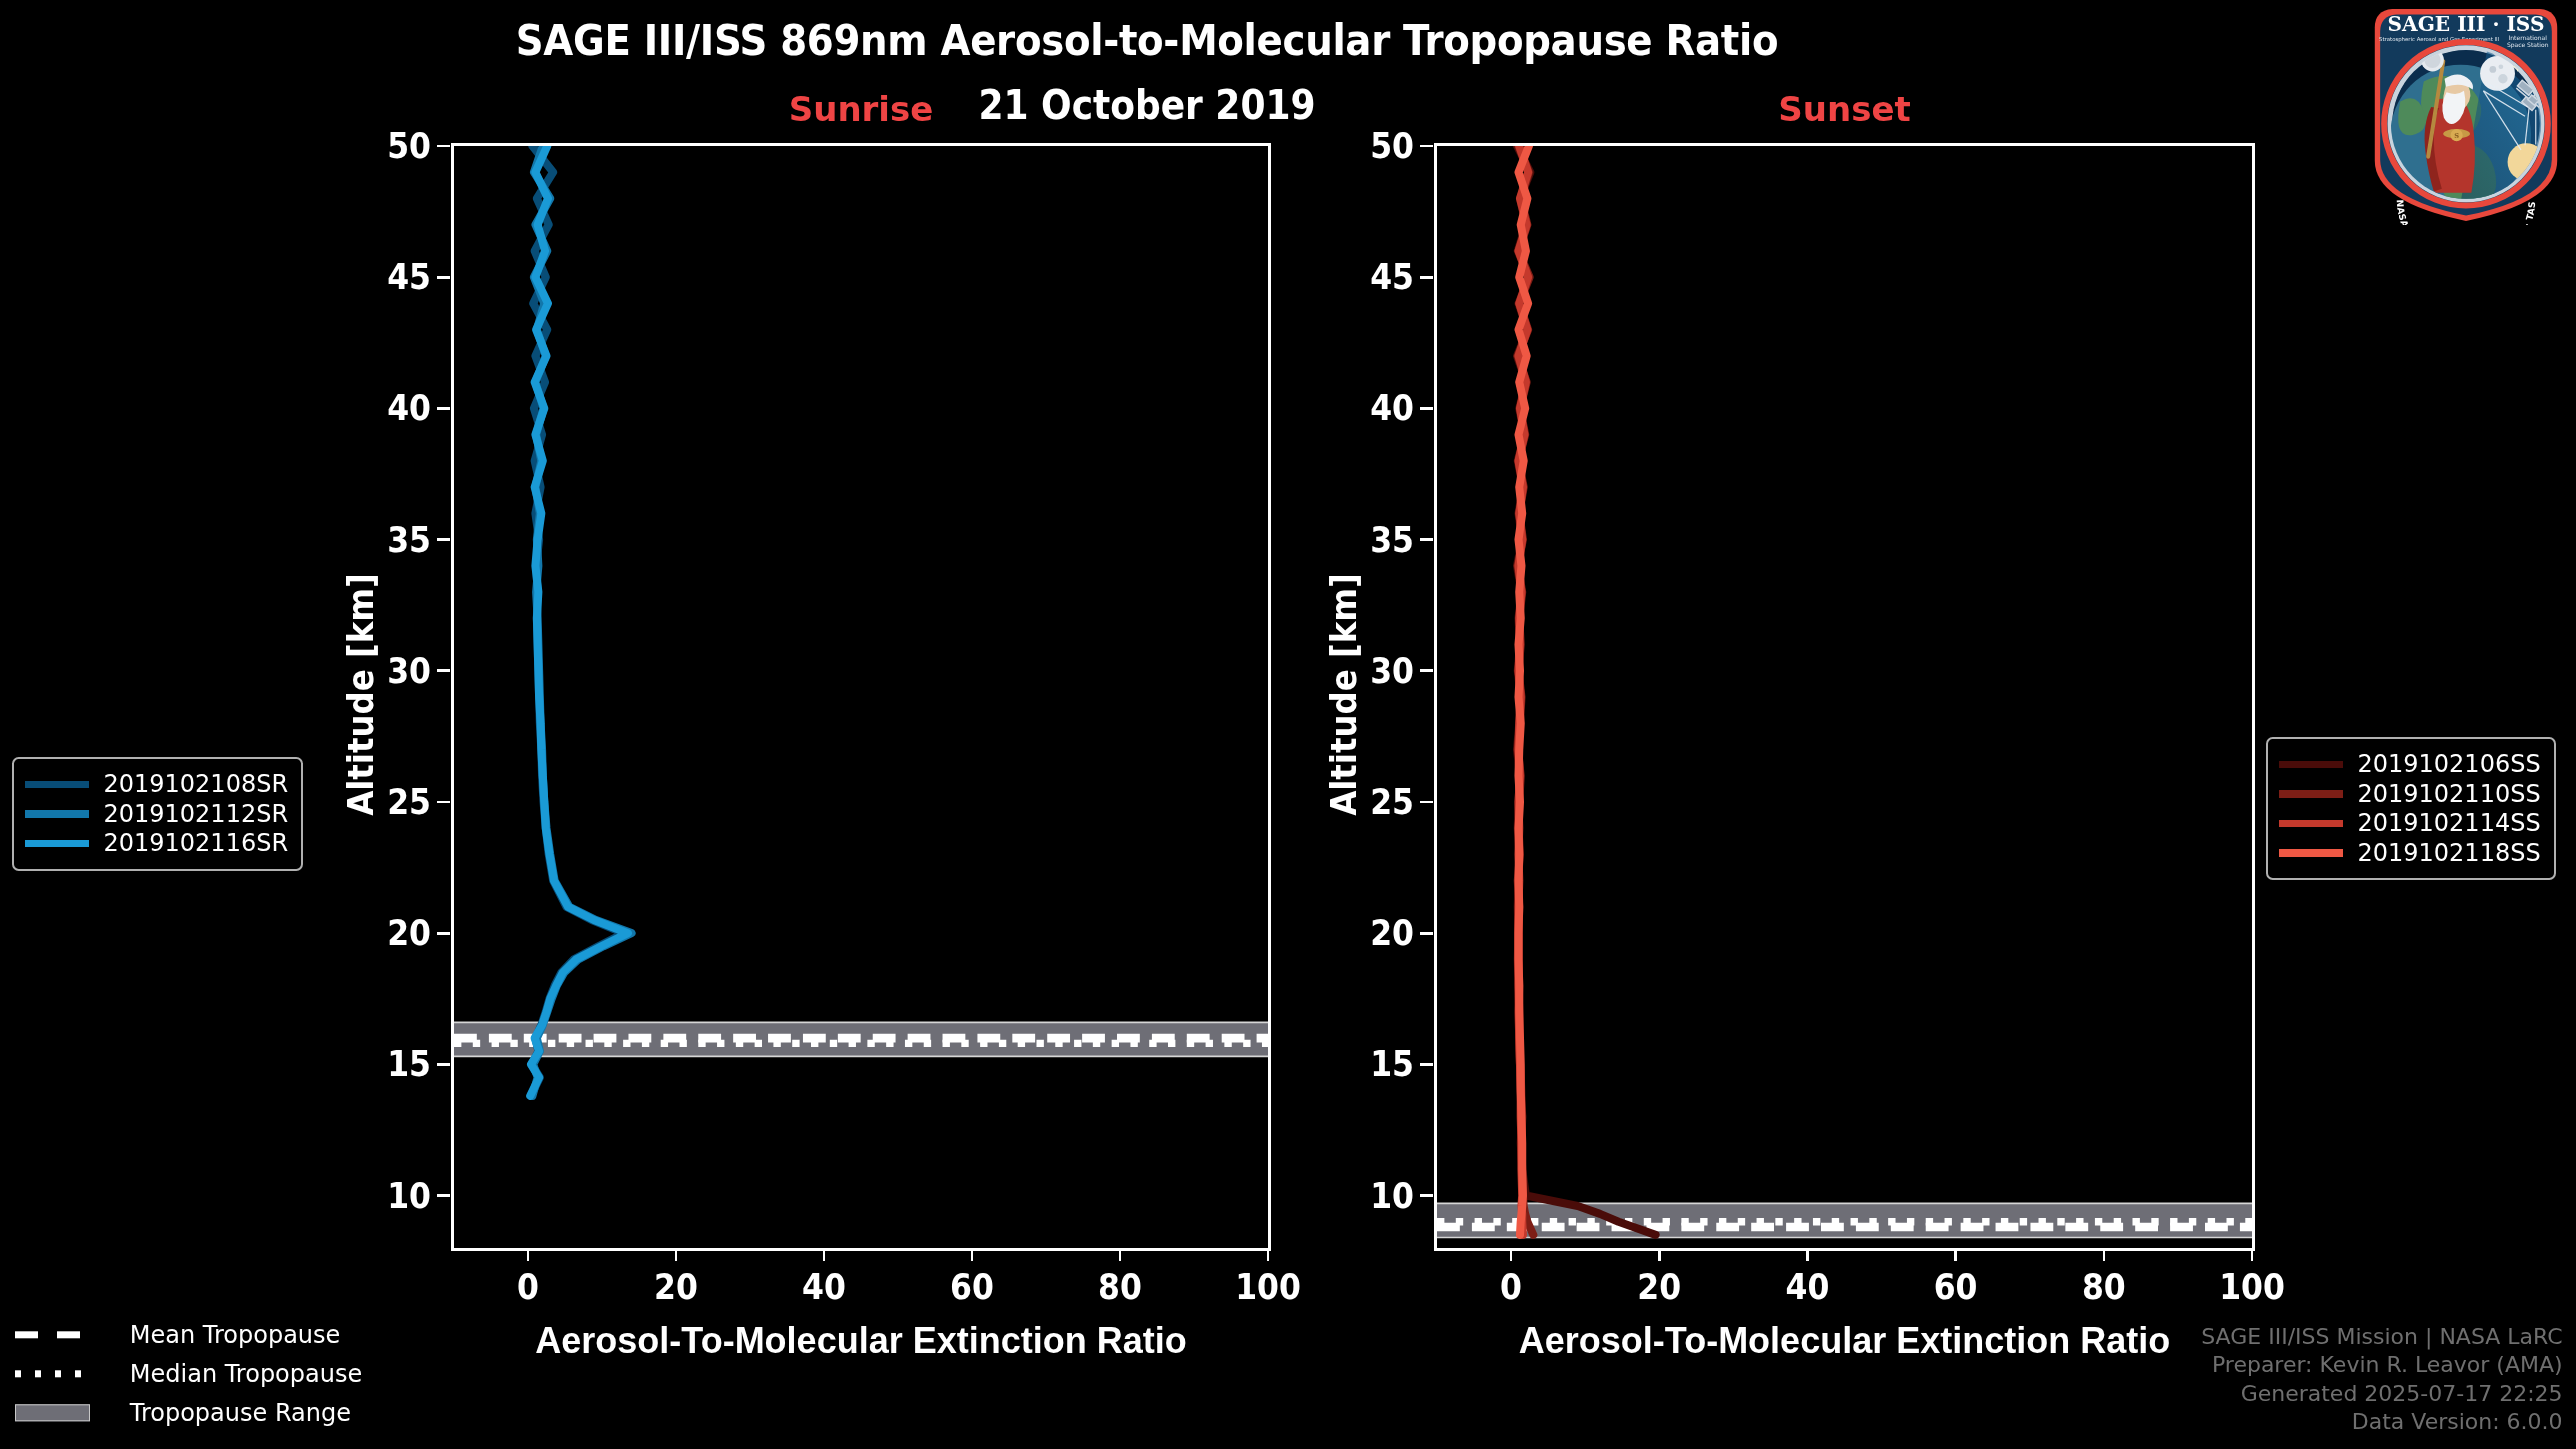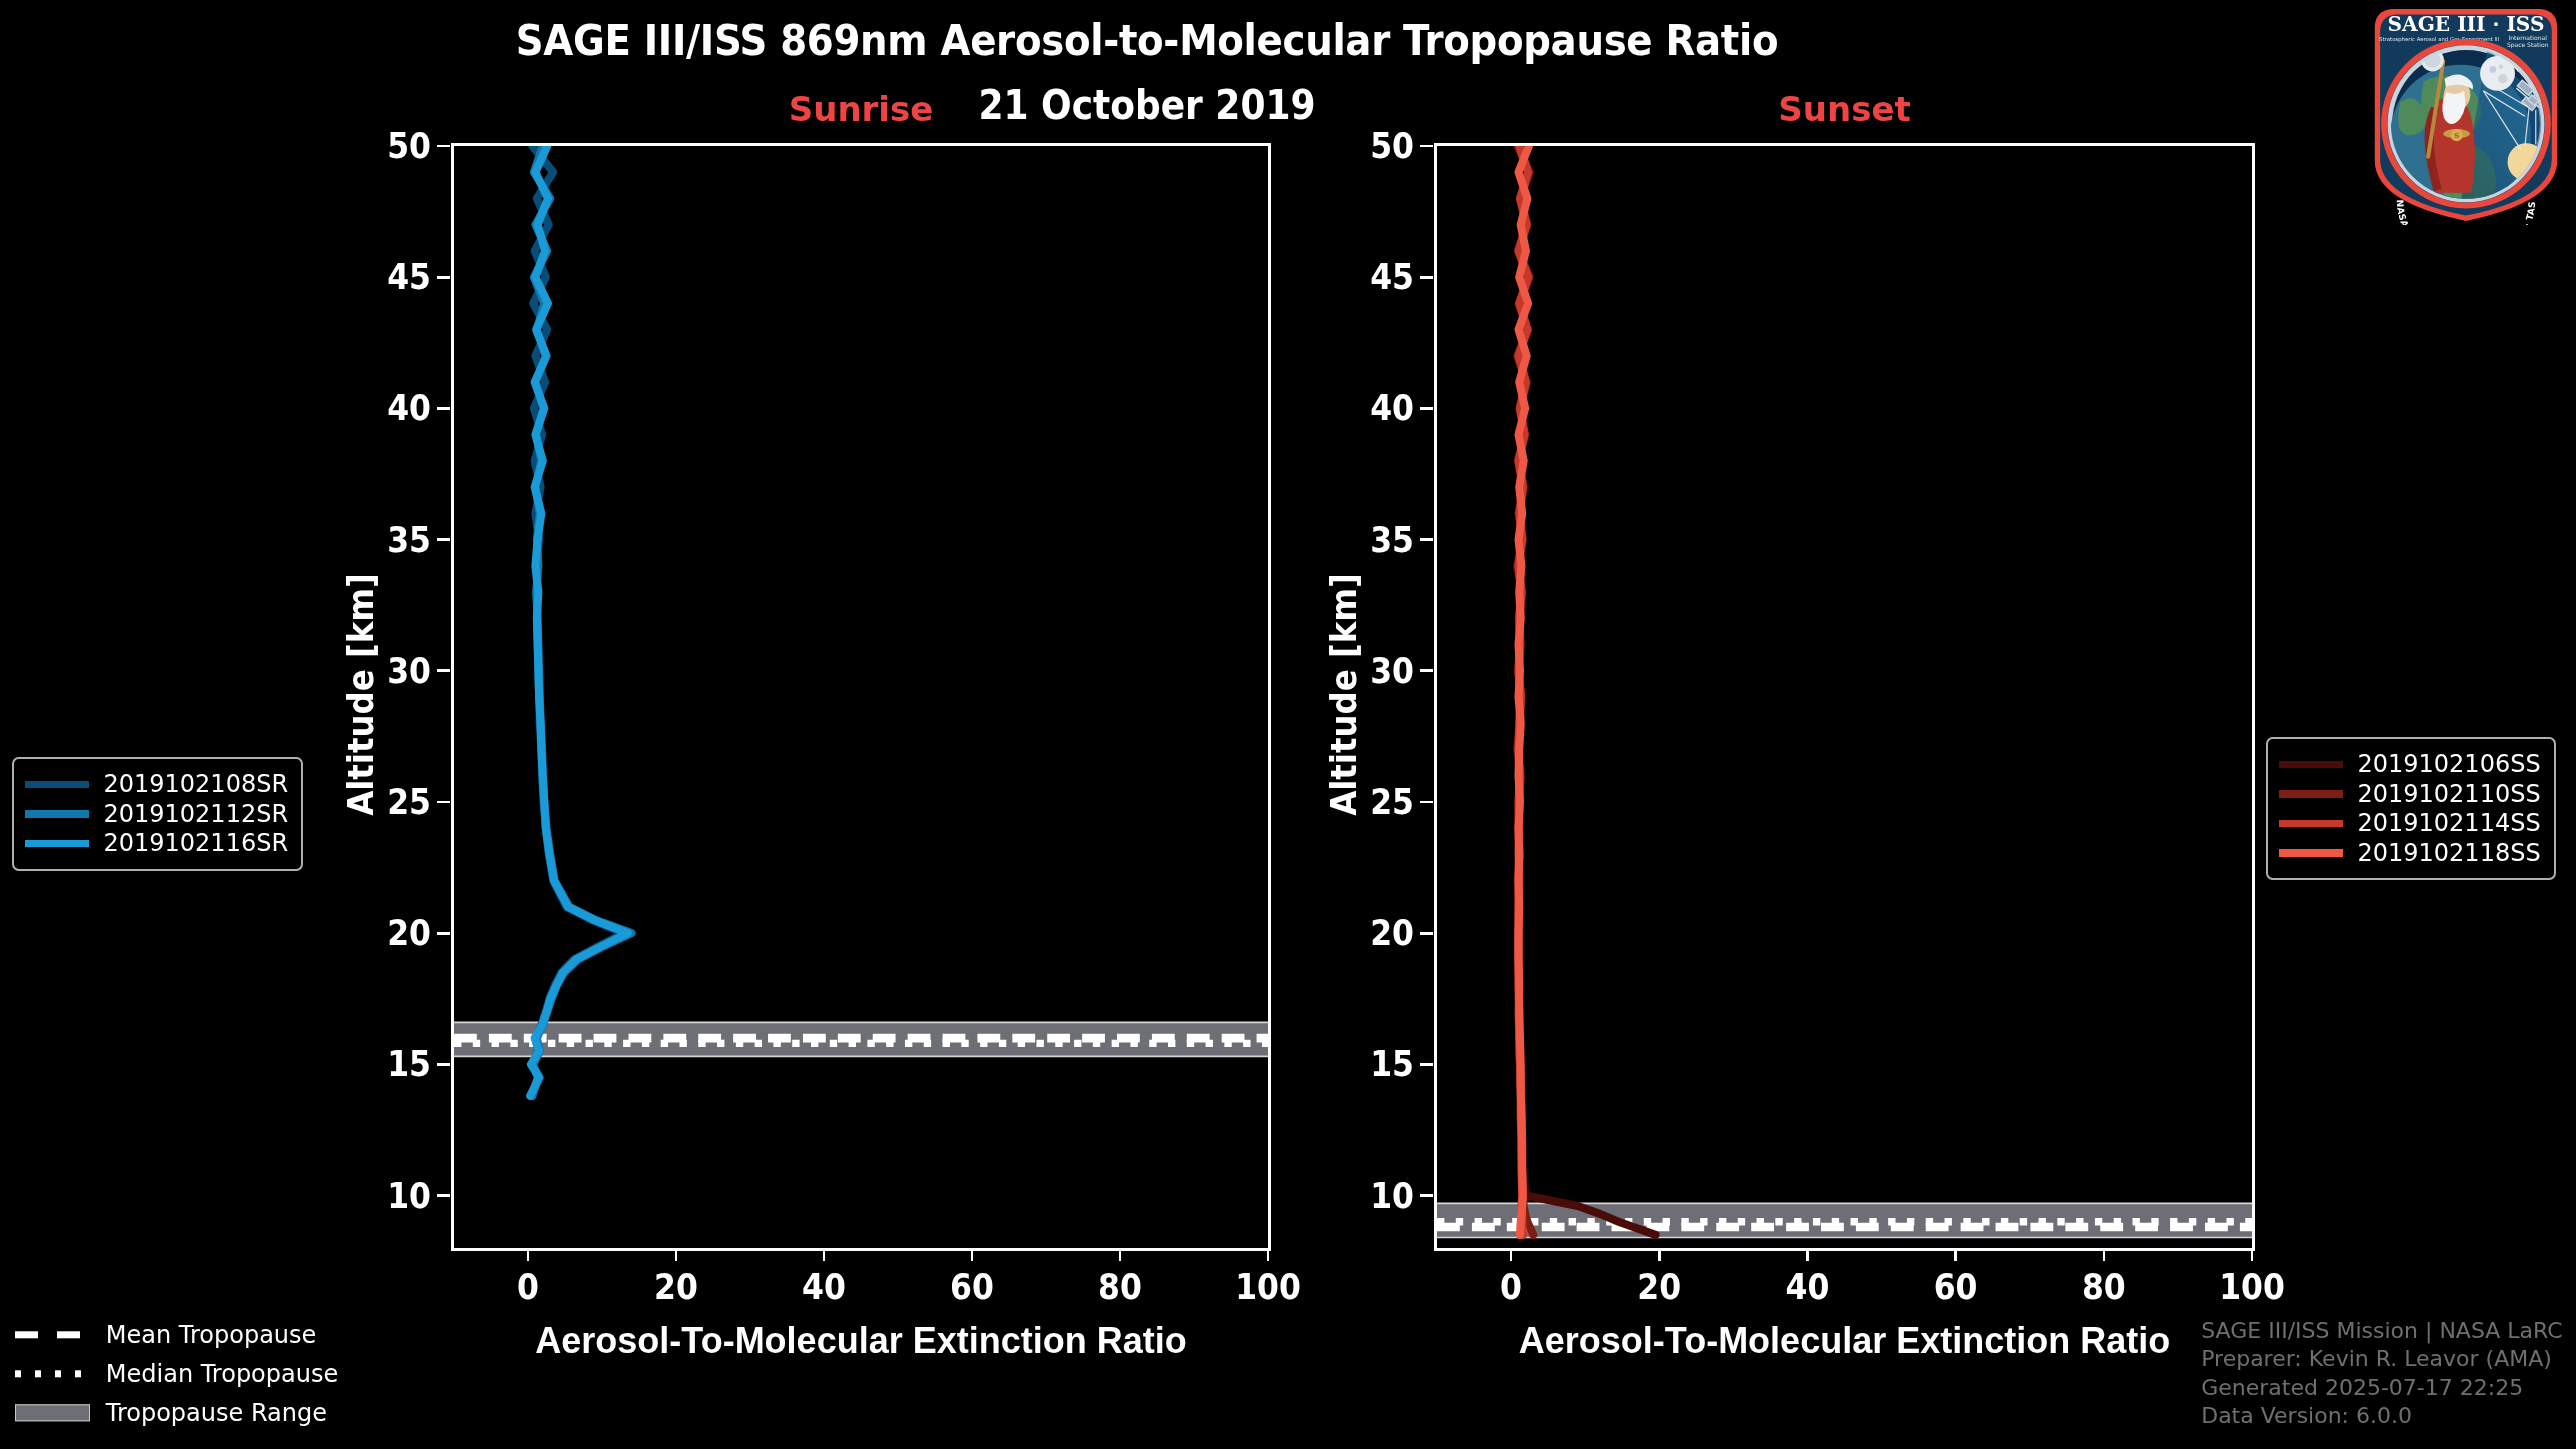--- a/index.html
+++ b/index.html
@@ -62,32 +62,32 @@
   .legend-label{font-size:24px;color:#fff;font-family:"DejaVu Sans","Liberation Sans",sans-serif;
     white-space:nowrap;}
 
   #legend-left{left:12px;top:757px;text-align:center;}
   #legend-right{left:2266px;top:737px;}
 
   
   #tropo-key{left:14.8px;top:1315px;}
   .tk-row{display:flex;align-items:center;height:39px;}
   .tk-swatch{width:75px;height:16px;margin-right:16px;flex:none;position:relative;}
-  .tk-label{font-size:24px;color:#fff;white-space:nowrap;}
+  .tk-label{font-size:24px;color:#fff;white-space:nowrap;margin-left:24px;}
   .dashline{position:absolute;top:50%;left:0;width:100%;height:7.4px;transform:translateY(-50%);
      background-image:linear-gradient(to right,#fff 0 54%,transparent 54% 100%);
      background-size:42px 7.4px;}
   .dotline{position:absolute;top:50%;left:0;width:100%;height:7.4px;transform:translateY(-50%);
      background-image:linear-gradient(to right,#fff 0 30%,transparent 30% 100%);
      background-size:20px 7.4px;}
   .rangebox{position:absolute;top:50%;left:0;width:100%;height:17.4px;transform:translateY(-50%);
      background:#6e6e76;border:1.3px solid #c8c8c8;box-sizing:border-box;}
 
   
-  #credits{right:13.4px;bottom:18px;text-align:left;color:#6f6f6f;font-size:22px;line-height:1.30;}
+  #credits{right:13.4px;bottom:12px;text-align:right;color:#6f6f6f;font-size:22px;line-height:1.30;}
 
   
   #logo{right:4px;top:1.3px;width:212px;height:224px;}
 </style>
 </head>
 <body>
 
 <div class="abs" id="main-title">SAGE III/ISS 869nm Aerosol-to-Molecular Tropopause Ratio</div>
 <div class="abs" id="date-subtitle">21 October 2019</div>
 <div class="abs panel-title" id="sunrise-title">Sunrise</div>

